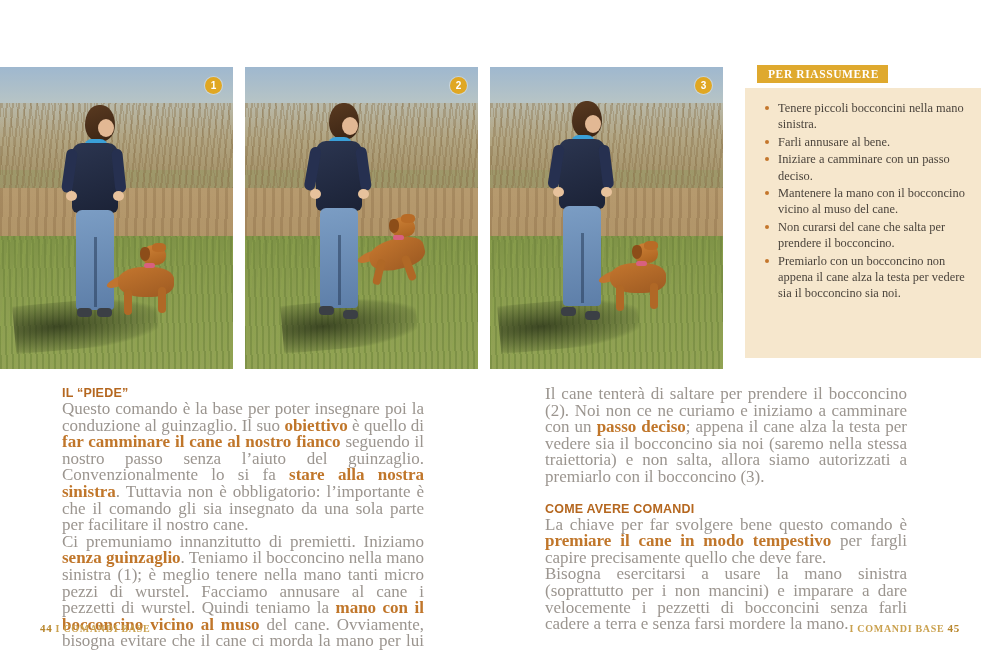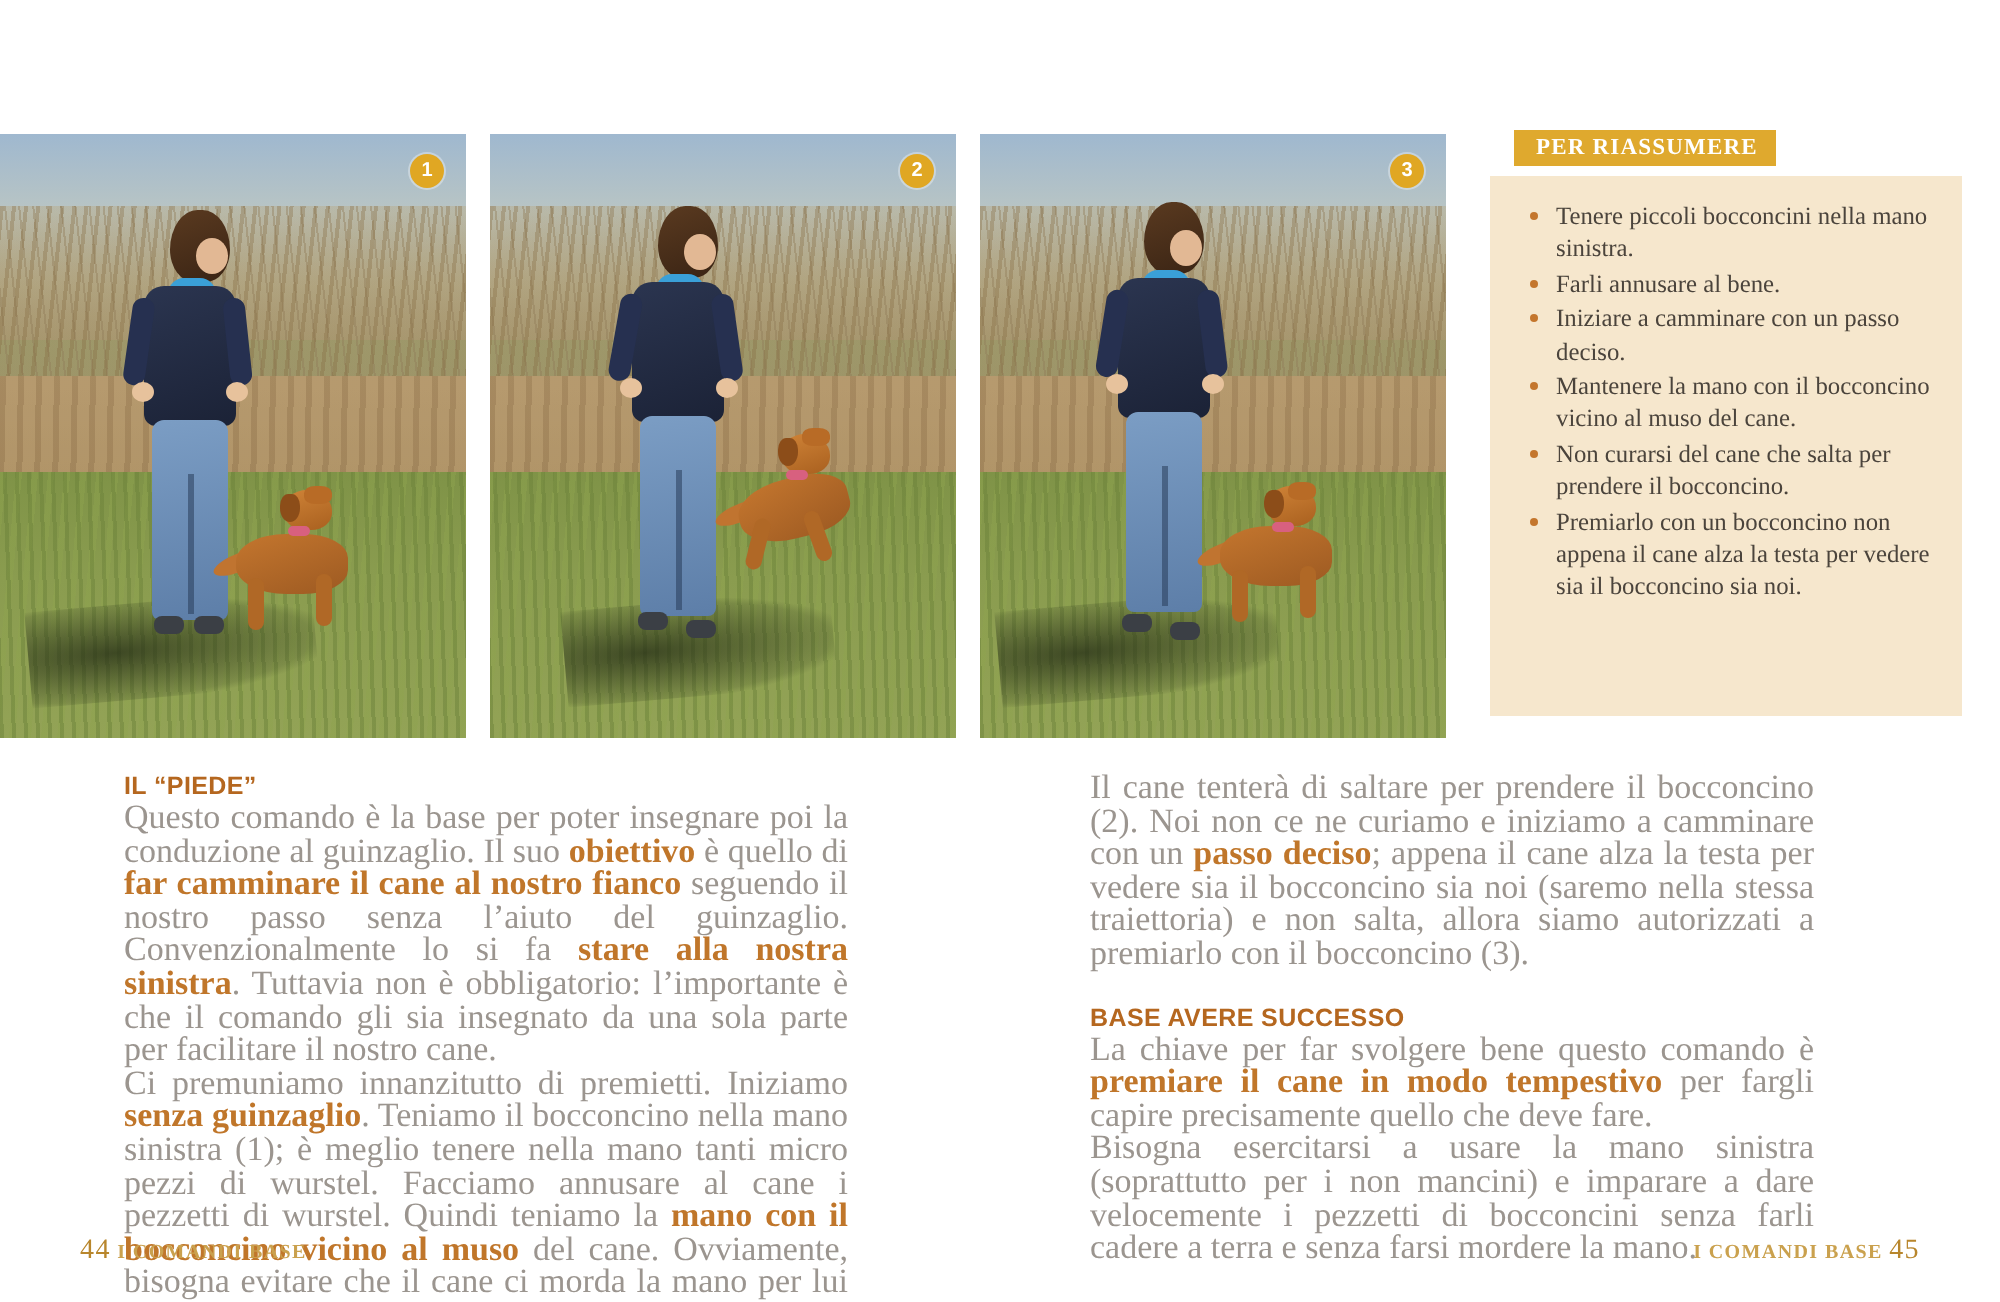--- a/index.html
+++ b/index.html
@@ -284,22 +284,22 @@
     position: absolute;
     bottom: 17px;
     font-family: "Liberation Serif", serif;
     color: #caa14e;
     font-size: 10px;
     letter-spacing: .7px;
     white-space: nowrap;
   }
   .folio .num {
     color: #b8862c;
-    font-weight: normal;
-    font-size: 14px;
+    font-weight: bold;
+    font-size: 11px;
   }
   .folio.left  { left: 40px; }
   .folio.right { right: 40px; }
   .folio .lbl { text-transform: uppercase; font-weight: bold; }
 </style>
 </head>
 <body>
 
 <div class="page">
 
@@ -429,21 +429,21 @@
   </div>
 
   <div class="col left">
     <h2 class="sec-head">IL “PIEDE”</h2>
     <p class="para" id="lp1"><span>Questo comando è la base per poter insegnare poi la conduzione al guinzaglio. Il suo </span><span class="hl">obiettivo</span><span> è quello di </span><span class="hl">far camminare il cane al nostro fianco</span><span> seguendo il nostro passo senza l’aiuto del guinzaglio. Convenzionalmente lo si fa </span><span class="hl">stare alla nostra sinistra</span><span>. Tuttavia non è obbligatorio: l’importante è che il comando gli sia insegnato da una sola parte per facilitare il nostro cane.</span></p>
     <p class="para" id="lp2"><span>Ci premuniamo innanzitutto di premietti. Iniziamo </span><span class="hl">senza guinzaglio</span><span>. Teniamo il bocconcino nella mano sinistra (1); è meglio tenere nella mano tanti micro pezzi di wurstel. Facciamo annusare al cane i pezzetti di wurstel. Quindi teniamo la </span><span class="hl">mano con il bocconcino vicino al muso</span><span> del cane. Ovviamente, bisogna evitare che il cane ci morda la mano per lui così invitante!</span></p>
   </div>
 
   <div class="col right">
     <p class="para" id="rp1"><span>Il cane tenterà di saltare per prendere il bocconcino (2). Noi non ce ne curiamo e iniziamo a camminare con un </span><span class="hl">passo deciso</span><span>; appena il cane alza la testa per vedere sia il bocconcino sia noi (saremo nella stessa traiettoria) e non salta, allora siamo autorizzati a premiarlo con il bocconcino (3).</span></p>
-    <h2 class="sec-head spaced">BASE AVERE SUCCESSO</h2>
+    <h2 class="sec-head spaced">COME AVERE COMANDI</h2>
     <p class="para" id="rp2"><span>La chiave per far svolgere bene questo comando è </span><span class="hl">premiare il cane in modo tempestivo</span><span> per fargli capire precisamente quello che deve fare.</span></p>
     <p class="para" id="rp3"><span>Bisogna esercitarsi a usare la mano sinistra (soprattutto per i non mancini) e imparare a dare velocemente i pezzetti di bocconcini senza farli cadere a terra e senza farsi mordere la mano.</span></p>
   </div>
 
   <div class="folio left">
     <span class="num">44</span>
     <span class="lbl">I COMANDI BASE</span>
   </div>
   <div class="folio right">
     <span class="lbl">I COMANDI BASE</span>

